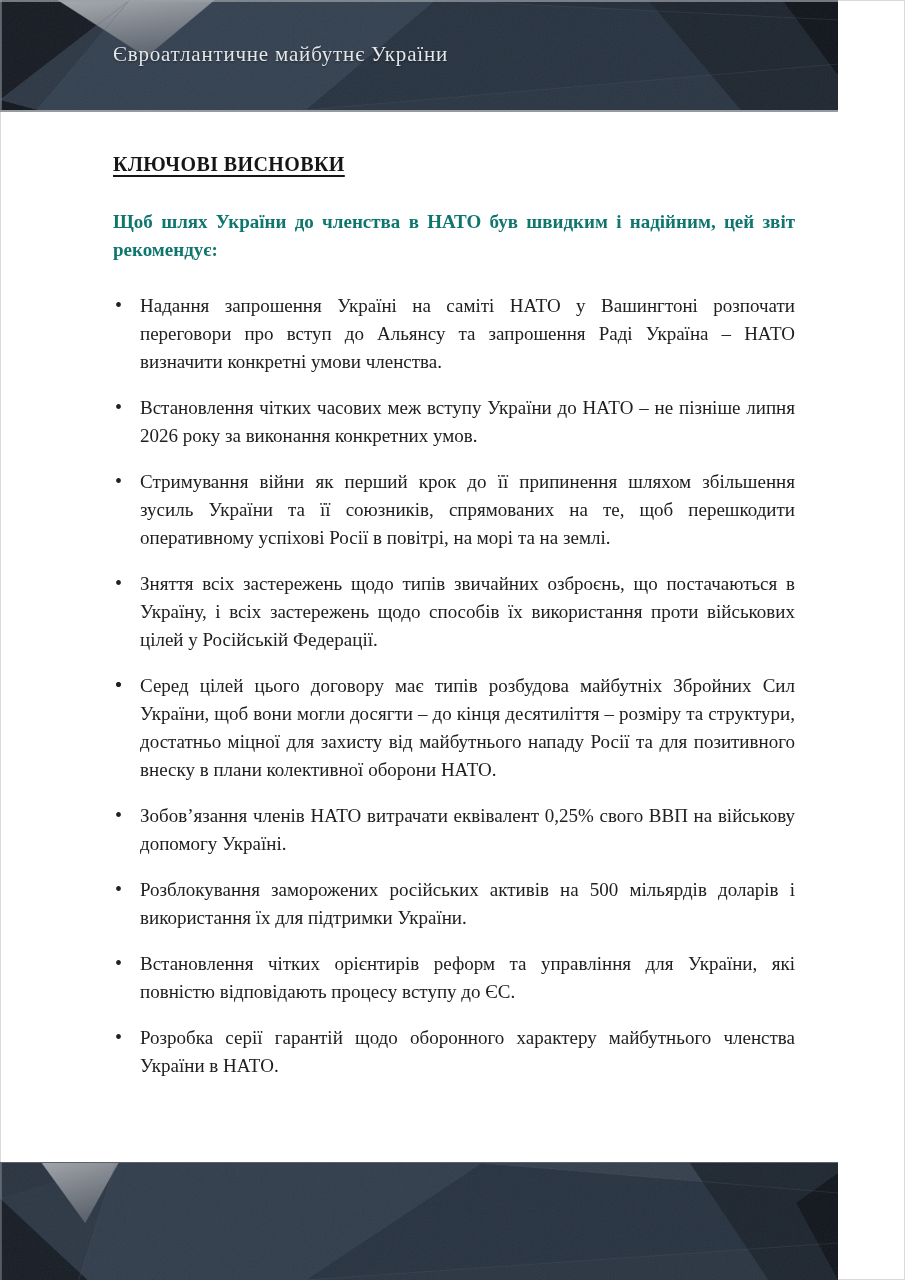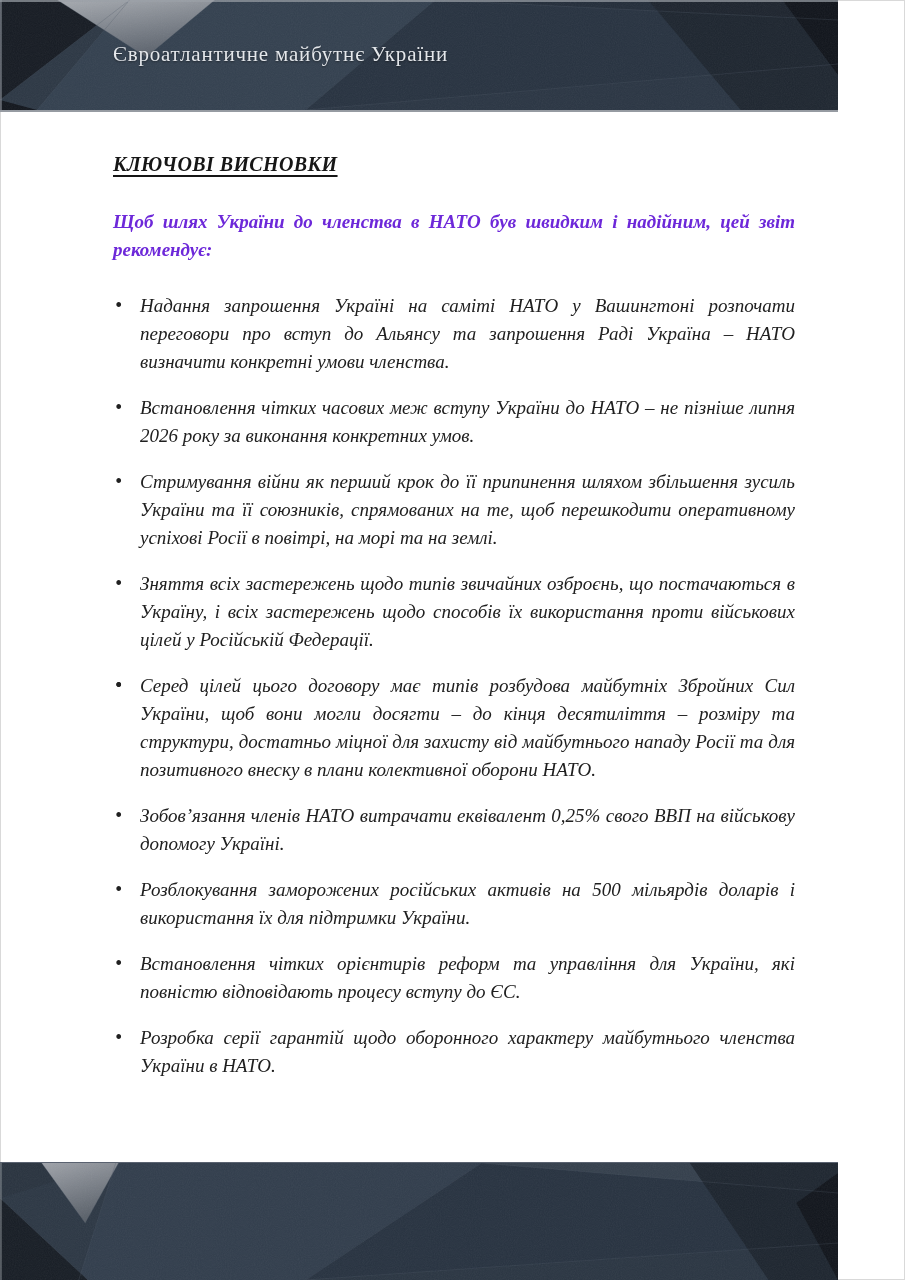--- a/index.html
+++ b/index.html
@@ -58,40 +58,39 @@
     white-space: nowrap;
     text-shadow: 0 1px 2px rgba(0,0,0,0.45);
   }
 
   
   .content {
     position: absolute;
     top: 112px;
     left: 113px;
     right: 110px;
-    font-style: italic;
   }
   .heading {
     margin: 38px 0 30px 0;
     font-size: 20px;
     line-height: 28px;
     font-weight: bold;
     letter-spacing: 0.4px;
     text-decoration: underline;
     text-underline-offset: 4px;
     text-decoration-thickness: 1.5px;
     color: #161616;
   }
   .intro {
     margin: 0 0 28px 0;
     font-size: 19px;
     line-height: 28px;
     font-weight: bold;
     text-align: justify;
-    color: #6d28d9;
+    color: #0f766e;
   }
   ul.bullets {
     list-style: none;
     margin: 0;
     padding: 0;
   }
   ul.bullets li {
     position: relative;
     padding-left: 27px;
     margin-bottom: 18px;

